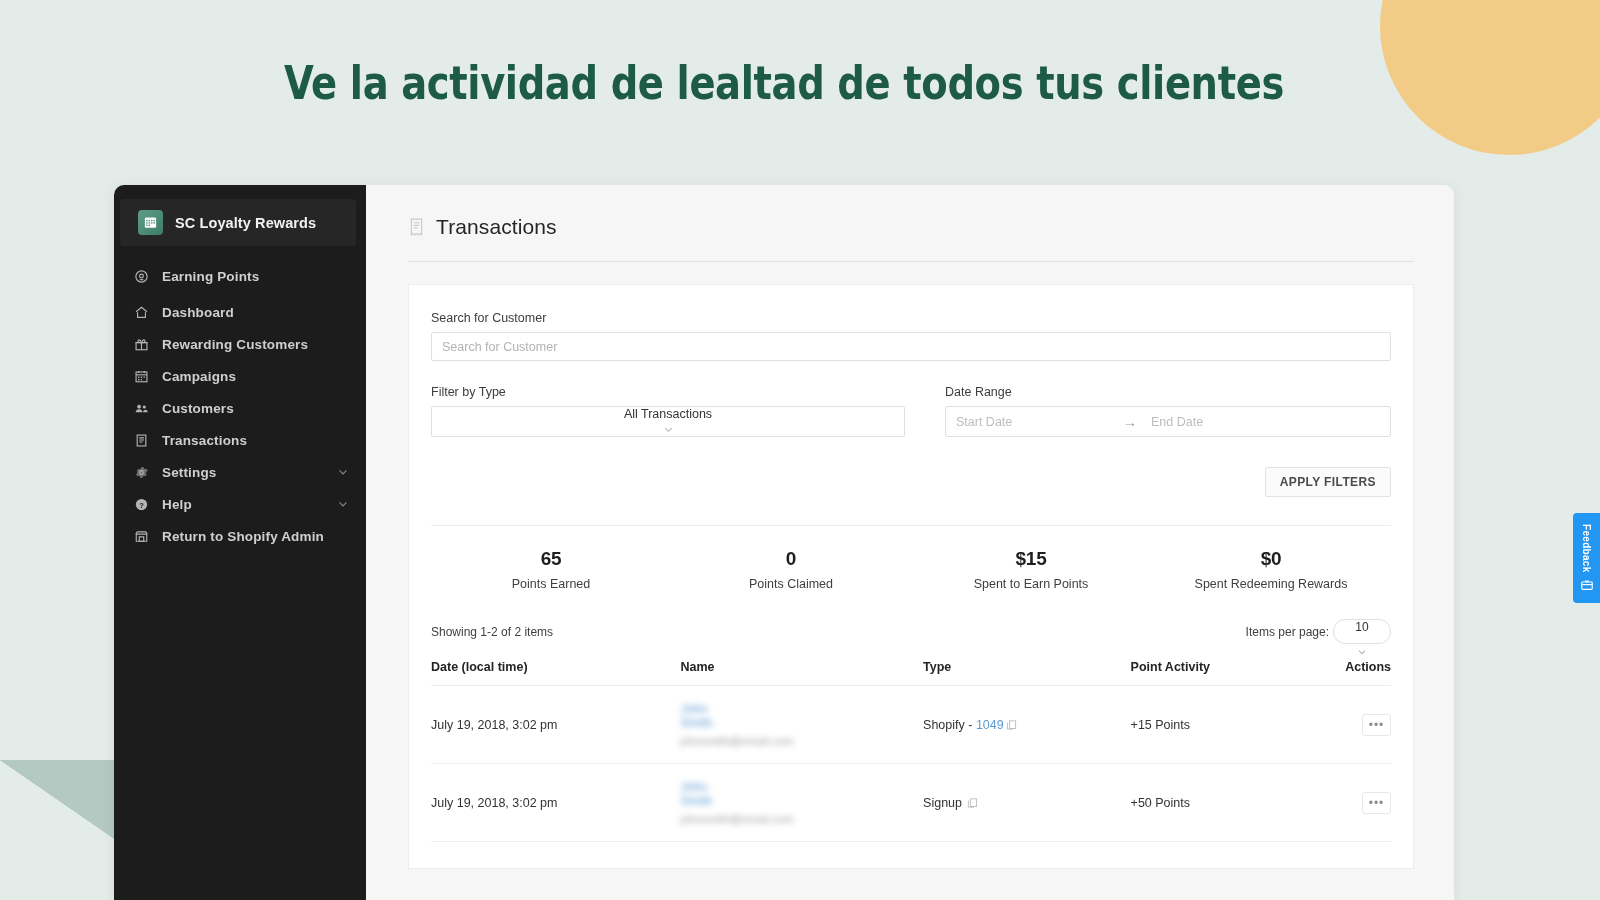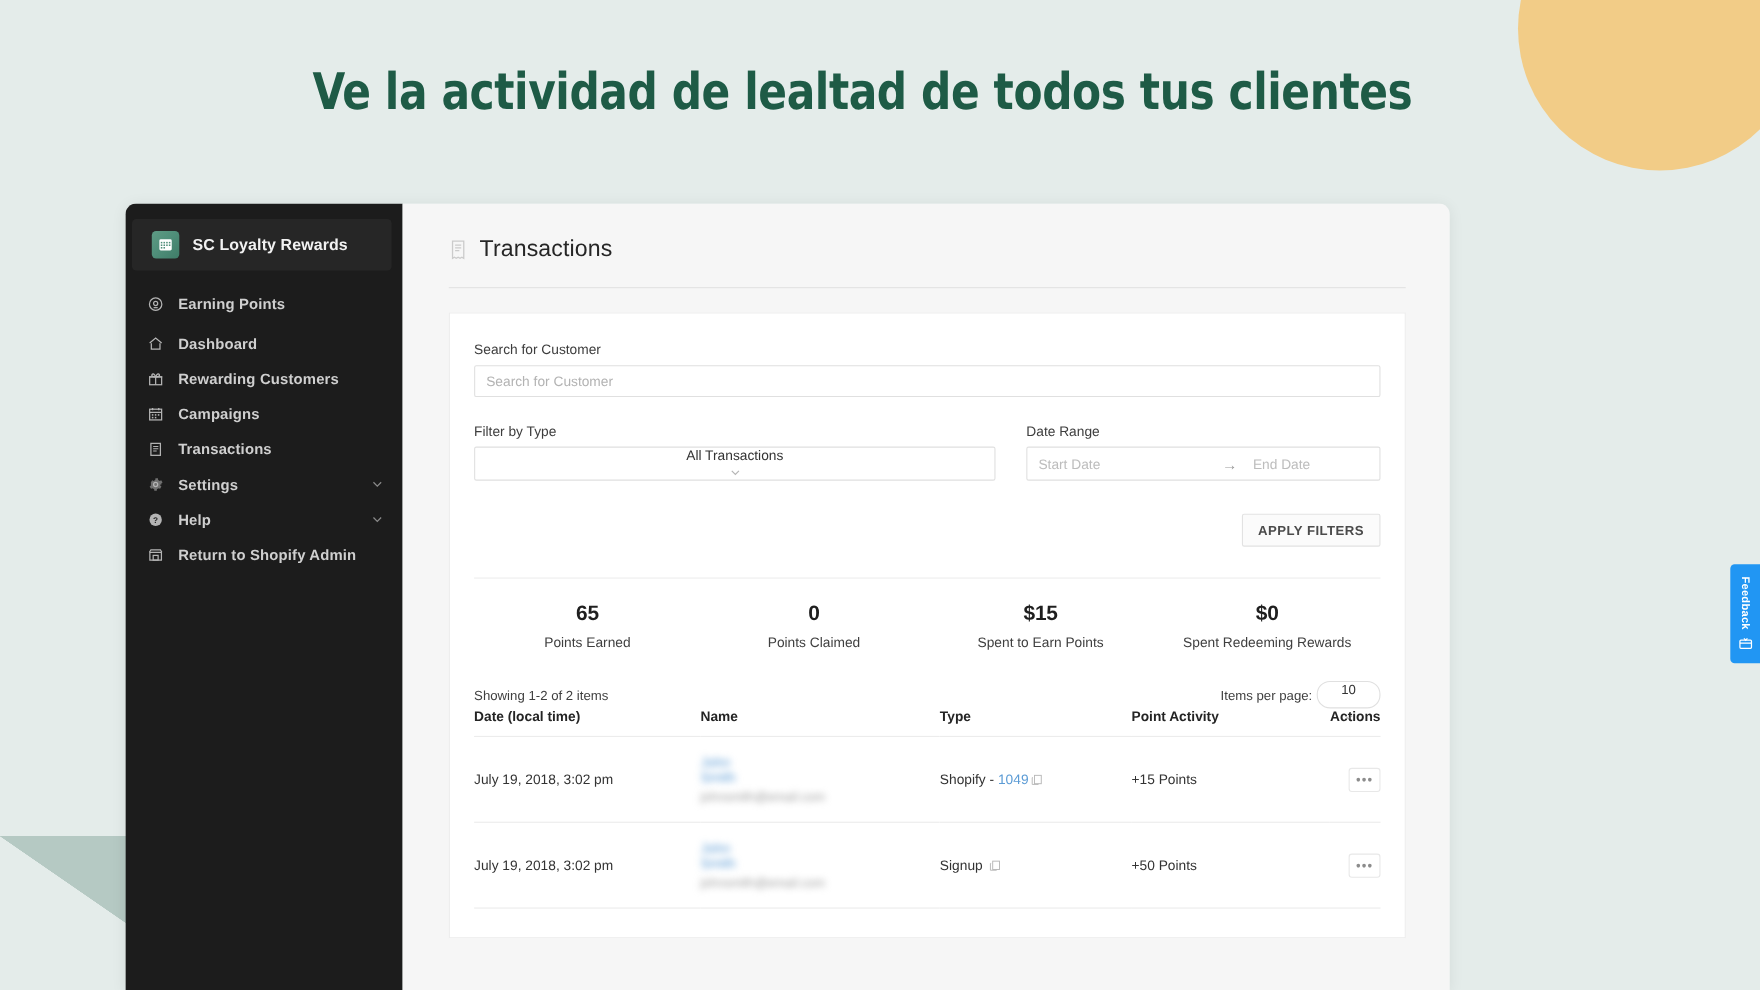--- a/index.html
+++ b/index.html
@@ -51,21 +51,21 @@
     color: #1e5b46;
     z-index: 2;
     transform: scaleX(0.93);
   }
 
   
   .app-window {
     position: absolute;
     left: 114px;
     top: 185px;
-    width: 1204px;
+    width: 1340px;
     height: 715px;
     display: flex;
     z-index: 3;
     border-top-left-radius: 10px;
     border-top-right-radius: 10px;
     overflow: hidden;
     box-shadow: 0 2px 14px rgba(0,0,0,.07);
   }
 
   
@@ -169,21 +169,21 @@
     font-family: inherit;
     font-size: 12.5px;
     color: #333;
     padding: 0 10px;
     outline: none;
   }
   .text-input::placeholder { color: #b3b3b3; }
 
   .filter-row {
     display: flex;
-    gap: 28px;
+    gap: 40px;
     margin-top: 24px;
   }
   .filter-col-type { width: 474px; flex: 0 0 474px; }
   .filter-col-date { flex: 1; }
 
   .select-box {
     position: relative;
     height: 31px;
     border: 1px solid #e0e0e0;
     border-radius: 2px;
@@ -279,20 +279,21 @@
     padding: 0 8px;
     font-size: 12px;
     color: #333;
     flex-direction: column;
   }
   .per-page-select .chev { width: 12px; height: 12px; opacity: .55; }
 
   table.tx-table {
     width: 100%;
     border-collapse: collapse;
+    margin-top: 16px;
   }
   table.tx-table th {
     text-align: left;
     font-size: 12.5px;
     font-weight: 700;
     color: #242424;
     padding: 0 0 11px 0;
     border-bottom: 1px solid #ececec;
   }
   table.tx-table td {
@@ -450,20 +451,31 @@
           <rect x="4.3" y="8" width="1.5" height="1.5" fill="#cfcfcf" stroke="none"></rect>
           <rect x="7.2" y="8" width="1.5" height="1.5" fill="#cfcfcf" stroke="none"></rect>
           <rect x="10.1" y="8" width="1.5" height="1.5" fill="#cfcfcf" stroke="none"></rect>
           <rect x="4.3" y="10.6" width="1.5" height="1.5" fill="#cfcfcf" stroke="none"></rect>
           <rect x="7.2" y="10.6" width="1.5" height="1.5" fill="#cfcfcf" stroke="none"></rect>
         </svg>
       </span>
       <span class="nav-label">Campaigns</span>
     </div>
 
+    <div class="nav-item">
+      <span class="nav-icon">
+        <svg width="15" height="15" viewBox="0 0 16 16" fill="#cfcfcf">
+          <circle cx="5.4" cy="6" r="2"></circle>
+            <circle cx="11" cy="6.4" r="1.7"></circle>
+          <path d="M1.8 12c0-2 1.6-3.3 3.6-3.3S9 10 9 12z"></path>
+          <path d="M9.6 12c0-1.7 1.2-2.8 2.6-2.8s2.4 1.1 2.4 2.8z"></path>
+        </svg>
+      </span>
+      <span class="nav-label">Customers</span>
+    </div>
 
     <div class="nav-item">
       <span class="nav-icon">
         <svg width="15" height="15" viewBox="0 0 16 16" fill="none" stroke="#cfcfcf" stroke-width="1.2">
           <rect x="3.4" y="2.2" width="9.2" height="11.6"></rect>
           <path d="M5.6 5.2h5M5.6 7.4h5M5.6 9.6h3.4" stroke-width="1.1"></path>
         </svg>
       </span>
       <span class="nav-label">Transactions</span>
     </div>

